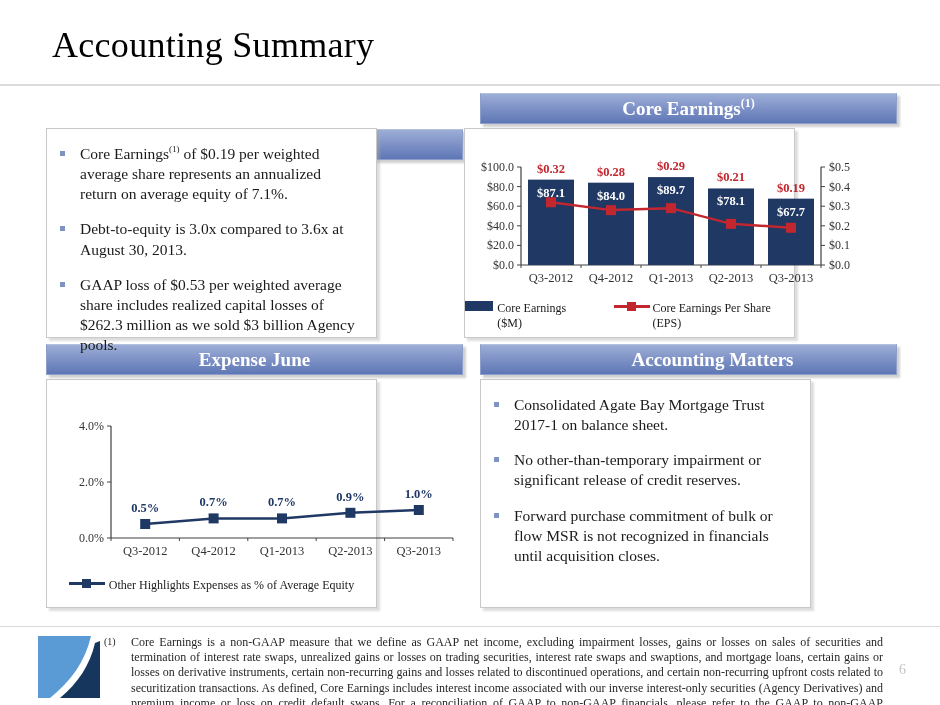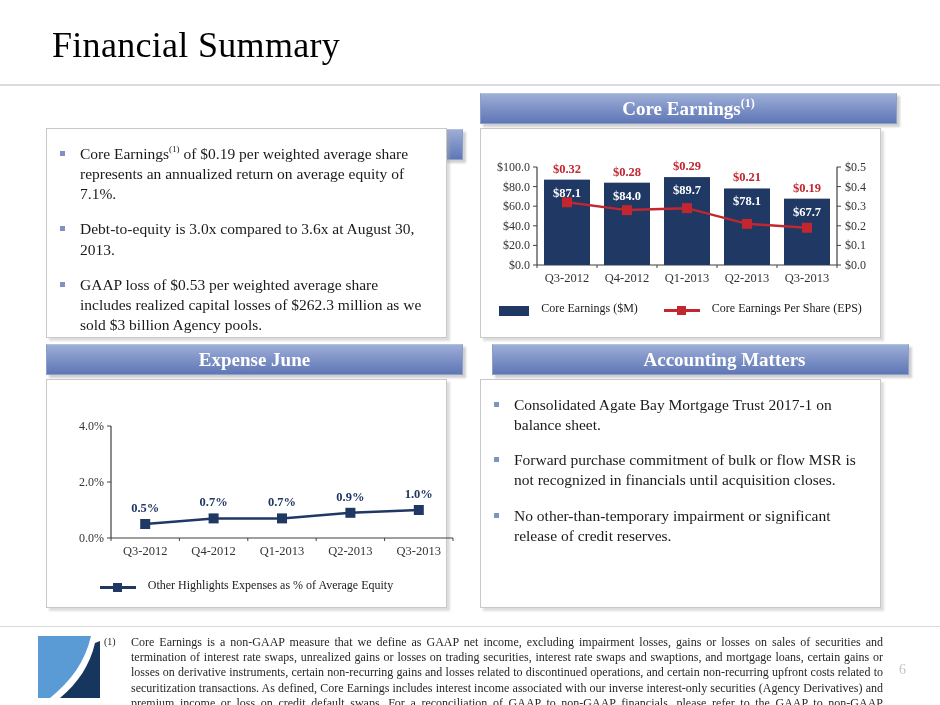--- a/index.html
+++ b/index.html
@@ -17,61 +17,61 @@
   .qheader{
     position:absolute;height:31px;width:417px;
     background:linear-gradient(180deg,#9DAED6 0%,#7D91C6 50%,#5E77B5 100%);
     border:1px solid #8E9ECA;border-top-color:#B3C0E0;
     box-shadow:3px 3px 2px rgba(150,150,150,0.45);
     display:flex;align-items:center;justify-content:center;
     color:#FFFFFF;font-weight:bold;font-size:19px;box-sizing:border-box;
   }
   .qheader sup{font-size:12px;position:relative;top:-5px;font-weight:bold;}
   .panel{
-    position:absolute;width:401px;background:#FFF;border:1px solid #C8C8C8;
+    position:absolute;width:331px;background:#FFF;border:1px solid #C8C8C8;
     box-shadow:3px 3px 2px rgba(170,170,170,0.4);box-sizing:border-box;
   }
   #p-highlights{left:46px;top:128px;height:210px;}
   #h-highlights{left:46px;top:93px;margin-top:36px;}
-  #p-core{left:480px;top:128px;height:210px;}
+  #p-core{left:464px;top:128px;height:210px;}
   #h-core{left:480px;top:93px;}
   #p-expense{left:46px;top:379px;height:229px;}
   #h-expense{left:46px;top:344px;}
   #p-accounting{left:480px;top:379px;height:229px;}
-  #h-accounting{left:492px;top:344px;padding-left:48px;}
+  #h-accounting{left:480px;top:344px;padding-left:48px;}
 
   ul.bullets{list-style:none;margin:0;padding:15px 20px 0 13px;}
   ul.bullets li{display:flex;margin-bottom:15px;font-size:15.5px;line-height:1.3;color:#1A1A1A;}
   ul.bullets li .sq{flex:0 0 5px;width:5px;height:5px;background:#7E93C2;margin:7px 15px 0 0;}
   ul.bullets li sup{font-size:9px;position:relative;top:-1px;}
 
   .chartwrap{padding-top:2px;}
   svg text{font-family:"Liberation Serif","DejaVu Serif",serif;}
   .legend{display:flex;justify-content:center;align-items:center;gap:26px;font-size:12px;color:#1A1A1A;}
-  .legend .item{display:flex;align-items:flex-end;gap:12px;}
+  .legend .item{display:flex;align-items:flex-start;gap:4px;}
   .legend .swatch-bar{width:30px;height:10px;display:inline-block;}
   .legend .swatch-line{width:36px;height:11px;display:inline-block;position:relative;}
   .legend .swatch-line .ln{position:absolute;left:0;top:4px;width:36px;height:3px;}
   .legend .swatch-line .mk{position:absolute;left:13px;top:1px;width:9px;height:9px;}
 
   .foot-rule{position:absolute;left:0;top:626px;width:940px;height:1px;background:#D9D9D9;}
   .logo{position:absolute;left:38px;top:636px;width:62px;height:62px;}
   .fn-num{position:absolute;left:104px;top:636px;font-size:10px;color:#262626;}
   .fn-text{
     position:absolute;left:131px;top:635px;width:752px;
     font-size:12px;line-height:1.27;text-align:justify;color:#262626;
   }
   .pagenum{position:absolute;left:899px;top:662px;font-size:14px;color:#C4C4C4;}
 </style>
 </head>
 <body>
 
 <div class="slide">
 
-  <div class="title">Financial Summary</div>
+  <div class="title">Accounting Summary</div>
   <div class="title-rule"></div>
 
   <div class="qheader" id="h-highlights">
     <span>Financial Highlights</span>
   </div>
   <div class="qheader" id="h-core">
     <span>Core Earnings</span>
       <sup>(1)</sup>
   </div>
   <div class="qheader" id="h-expense">
@@ -226,25 +226,25 @@
   </div>
 
   <div class="panel" id="p-accounting">
     <ul class="bullets">
         <li>
           <span class="sq"></span>
           <span>Consolidated Agate Bay Mortgage Trust 2017-1 on balance sheet.</span>
         </li>
         <li>
           <span class="sq"></span>
+          <span>No other-than-temporary impairment or significant release of credit reserves.</span>
+        </li>
+        <li>
+          <span class="sq"></span>
           <span>Forward purchase commitment of bulk or flow MSR is not recognized in financials until acquisition closes.</span>
-        </li>
-        <li>
-          <span class="sq"></span>
-          <span>No other-than-temporary impairment or significant release of credit reserves.</span>
         </li>
       </ul>
   </div>
 
   <div class="foot-rule"></div>
   <svg class="logo" viewBox="0 0 62 62">
     <rect x="0" y="0" width="62" height="62" fill="#5B9BD5"></rect>
     <path d="M 12,62 C 33,45 47,26 53,0 L 62,0 L 62,62 Z" fill="#FFFFFF"></path>
     <path d="M 22,62 C 40,47 52,29 57,7 L 62,5 L 62,62 Z" fill="#17365D"></path>
   </svg>

